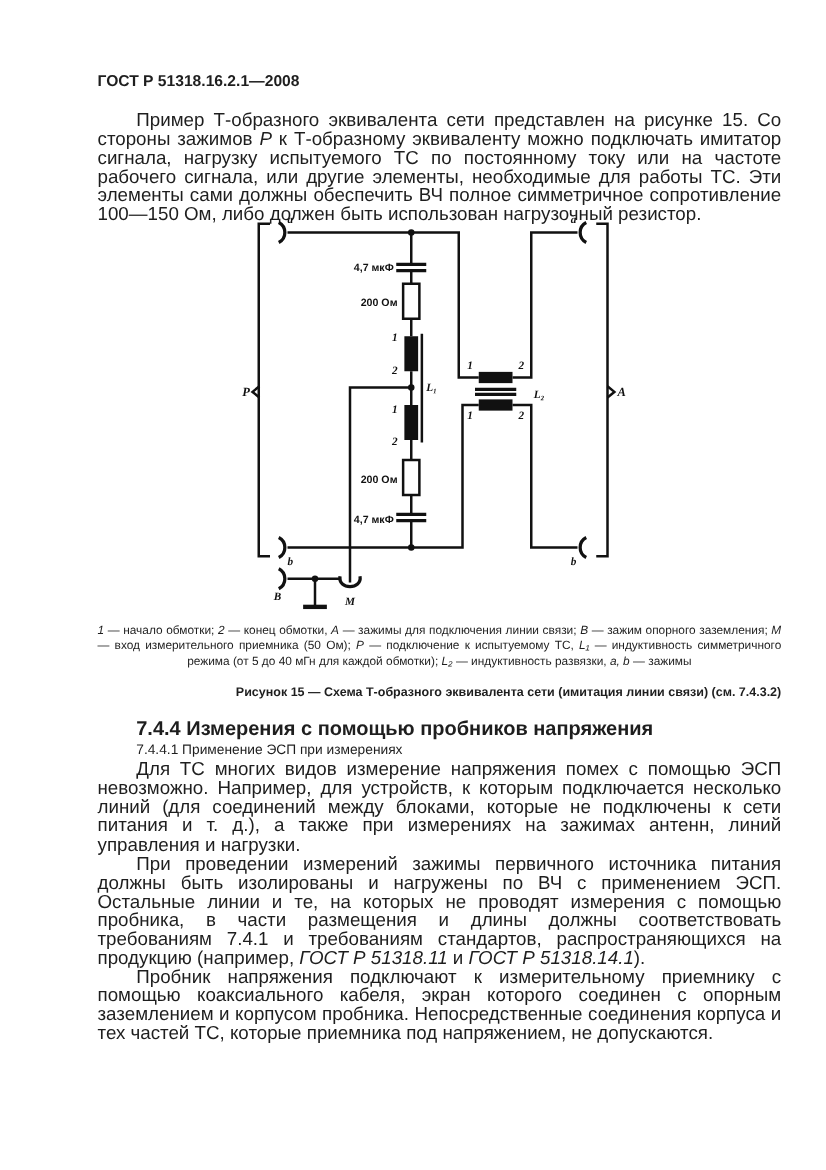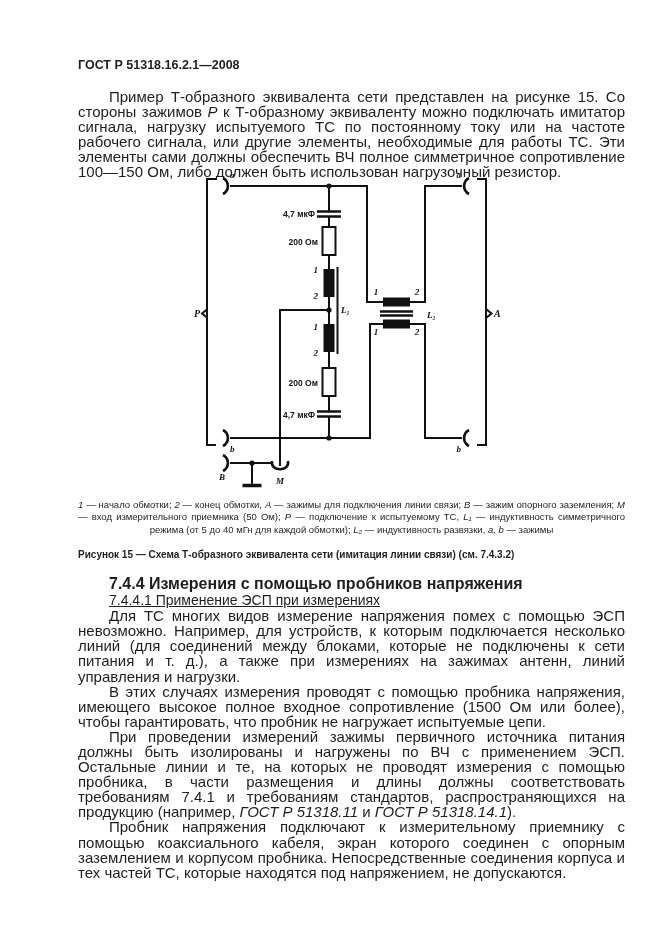--- a/index.html
+++ b/index.html
@@ -15,23 +15,23 @@
   .diagram { position:relative; height:330px; margin-top:-14px; }
   .diagram svg { position:absolute; left:114px; top:0; }
   .fig-line { stroke:#111; stroke-width:2; fill:none; }
   .fig-thick { stroke:#111; stroke-width:2.6; fill:none; }
   .fig-fill { fill:#111; stroke:none; }
   .fig-open { fill:#fff; stroke:#111; stroke-width:2; }
   .fig-id { font-family:"Liberation Serif", serif; font-style:italic; font-weight:700; font-size:9px; fill:#111; }
   .fig-big { font-size:10px; }
   .fig-val { font-family:"Liberation Sans", sans-serif; font-weight:700; font-size:8.5px; fill:#111; }
   .legend { margin:3px 0 0 0; font-size:9.5px; line-height:12.5px; text-align:justify; text-align-last:center; }
-  .caption { margin:13px 0 0 0; font-size:10px; font-weight:700; text-align:left; }
+  .caption { margin:13px 0 0 0; font-size:10px; font-weight:700; text-align:right; }
   .sec-h { margin:15px 0 0 0; font-size:16px; font-weight:700; text-indent:31px; text-align:left; }
-  .sub-h { margin:0; font-size:14px; line-height:15.1px; text-indent:31px; text-align:left;text-decoration:underline; }
+  .sub-h { margin:0; font-size:11px; line-height:15.1px; text-indent:31px; text-align:left; }
   .pagenum { margin:9px 0 0 0; font-size:11.8px; text-align:left; text-indent:0; }
 </style>
 </head>
 <body>
 
 <div class="page">
 
   <div class="doc-header">ГОСТ Р 51318.16.2.1—2008</div>
 
   <p class="body"><span>Пример Т-образного эквивалента сети представлен на рисунке 15. Со стороны зажимов </span><span class="it">Р</span><span> к Т-образному эквиваленту можно подключать имитатор сигнала, нагрузку испытуемого ТС по постоянному току или на частоте рабочего сигнала, или другие элементы, необходимые для работы ТС. Эти элементы сами должны обеспечить ВЧ полное симметричное сопротивление 100—150 Ом, либо должен быть использован нагрузочный резистор.</span></p>
@@ -114,18 +114,17 @@
   </div>
 
   <p class="legend"><span class="it">1</span><span> — начало обмотки; </span><span class="it">2</span><span> — конец обмотки, </span><span class="it">А</span><span> — зажимы для подключения линии связи; </span><span class="it">В</span><span> — зажим опорного заземления; </span><span class="it">М</span><span> — вход измерительного приемника (50 Ом); </span><span class="it">Р</span><span> — подключение к испытуемому ТС, </span><span class="it">L₁</span><span> — индуктивность симметричного режима (от 5 до 40 мГн для каждой обмотки); </span><span class="it">L₂</span><span> — индуктивность развязки, </span><span class="it">a, b</span><span> — зажимы</span></p>
 
   <p class="caption">Рисунок 15 — Схема Т-образного эквивалента сети (имитация линии связи) (см. 7.4.3.2)</p>
 
   <p class="sec-h">7.4.4 Измерения с помощью пробников напряжения</p>
   <p class="sub-h">7.4.4.1 Применение ЭСП при измерениях</p>
 
   <p class="body">Для ТС многих видов измерение напряжения помех с помощью ЭСП невозможно. Например, для устройств, к которым подключается несколько линий (для соединений между блоками, которые не подключены к сети питания и т. д.), а также при измерениях на зажимах антенн, линий управления и нагрузки.</p>
-  <p class="body">В этих случаях измерения проводят с помощью пробника напряжения, имеющего высокое полное входное сопротивление (1500 Ом или более), чтобы гарантировать, что пробник не нагружает испытуемые цепи.</p>
   <p class="body"><span>При проведении измерений зажимы первичного источника питания должны быть изолированы и нагружены по ВЧ с применением ЭСП. Остальные линии и те, на которых не проводят измерения с помощью пробника, в части размещения и длины должны соответствовать требованиям 7.4.1 и требованиям стандартов, распространяющихся на продукцию (например, </span><span class="it">ГОСТ Р 51318.11</span><span> и </span><span class="it">ГОСТ Р 51318.14.1</span><span>).</span></p>
-  <p class="body">Пробник напряжения подключают к измерительному приемнику с помощью коаксиального кабеля, экран которого соединен с опорным заземлением и корпусом пробника. Непосредственные соединения корпуса и тех частей ТС, которые находятся под напряжением, не допускаются.</p>
+  <p class="body">Пробник напряжения подключают к измерительному приемнику с помощью коаксиального кабеля, экран которого соединен с опорным заземлением и корпусом пробника. Непосредственные соединения корпуса и тех частей ТС, которые приемника под напряжением, не допускаются.</p>
 
 
 </div>
 
 </body></html>

